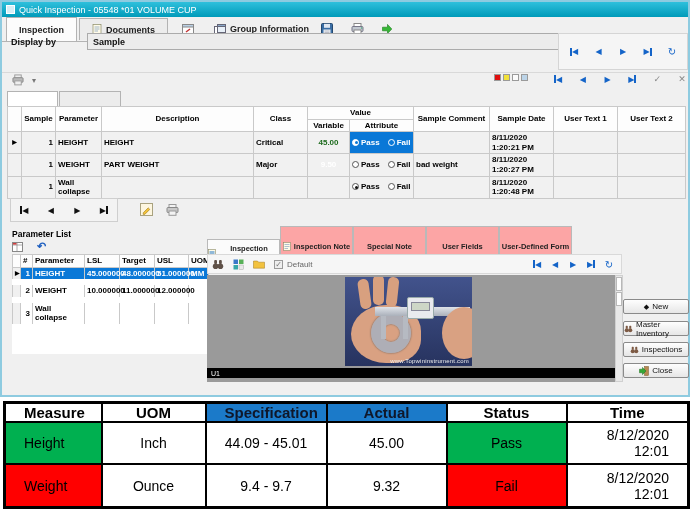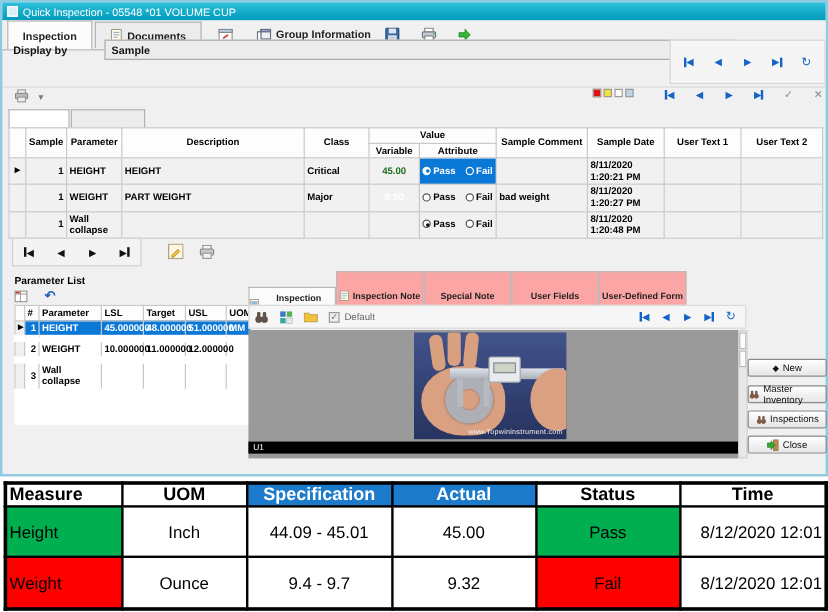--- a/index.html
+++ b/index.html
@@ -95,23 +95,23 @@
   .wmark{position:absolute;right:3px;bottom:2px;font-size:6px;color:#eee;letter-spacing:0.2px;}
   .ibar{position:absolute;left:0;top:93px;width:100%;height:10px;background:#000;color:#fff;font-size:7px;display:flex;align-items:center;padding:0 4px;}
   .ivscroll{position:absolute;left:613px;top:273px;width:8px;height:107px;background:#e8e8e8;border:1px solid #d0d0d0;}
   .ivscroll i{display:block;width:6px;height:14px;background:#fdfdfd;border:1px solid #b8b8b8;margin:1px 0;}
 
   
   .abtn{position:absolute;left:621px;width:66px;height:15px;border:1px solid #8a8a8a;border-radius:2px;background:linear-gradient(#fefefe,#e6e6e6);display:flex;align-items:center;justify-content:center;gap:3px;font-size:8px;color:#111;}
 
   
   table.sum{position:absolute;left:3px;top:401px;width:684px;height:108px;border-collapse:collapse;table-layout:fixed;border:3px solid #000;font-size:14px;color:#000;background:#fff;}
-  table.sum th,table.sum td{border:2px solid #000;padding:0 2px;}
+  table.sum th,table.sum td{border:2px solid #000;padding:0 18px;}
   table.sum th{font-size:15px;font-weight:bold;background:#fff;text-align:center;}
-  table.sum th.blue{background:#1b7ac9;color:#ffffff;}
+  table.sum th.blue{background:#1b7ac9;color:#0f172a;}
   table.sum td{text-align:center;}
   table.sum td.left{text-align:left;}
   table.sum td.right{text-align:right;}
   td.bg-pass{background:#00b050;}
   td.bg-fail{background:#ff0000;}
 
   svg{display:block;}
 </style>
 </head>
 <body>

